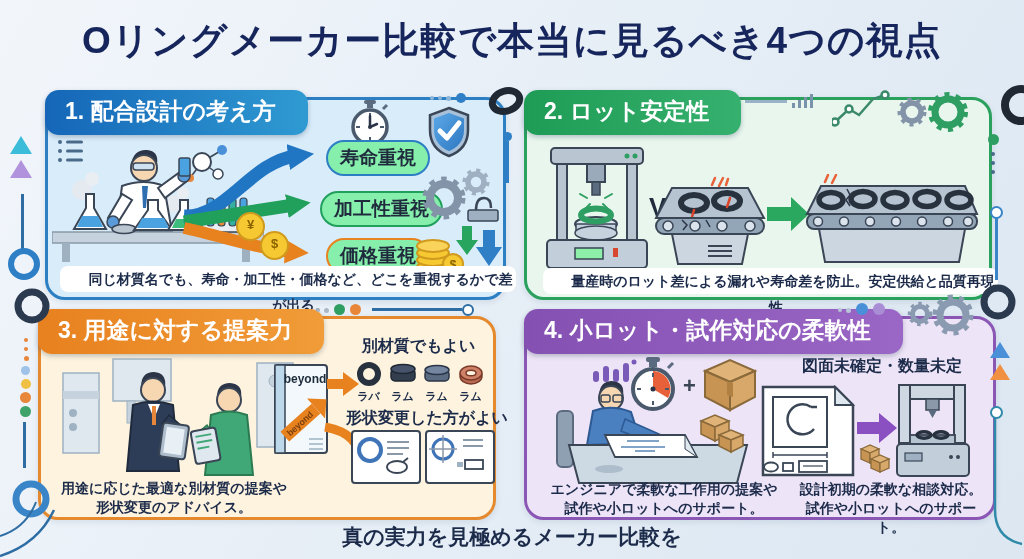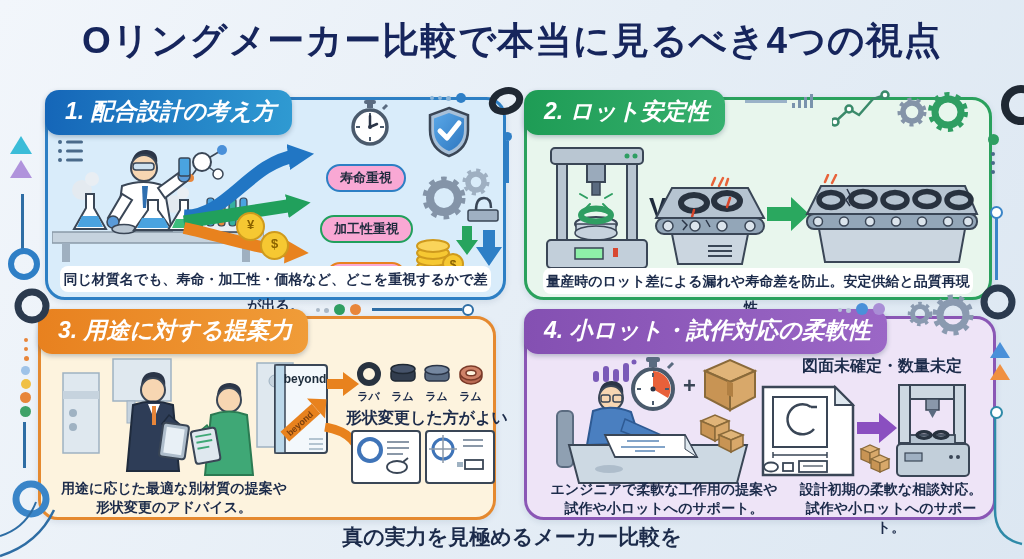--- a/index.html
+++ b/index.html
@@ -10,32 +10,32 @@
   .title{position:absolute;top:16px;left:0;width:100%;text-align:center;
     font-size:37px;font-weight:900;color:#16255c;letter-spacing:1px;}
   .footer{position:absolute;top:523px;left:0;width:100%;text-align:center;
     font-size:21px;font-weight:800;color:#1c2b4a;}
   .panel{position:absolute;border-radius:20px;border:3px solid;
     box-shadow:0 2px 6px rgba(40,70,110,.12);}
   #p1{left:45px;top:97px;width:455px;height:197px;background:#d9ecfa;border-color:#2d7fc4;}
   #p2{left:524px;top:97px;width:462px;height:197px;background:#e8f6ed;border-color:#2aa15d;}
   #p3{left:38px;top:316px;width:452px;height:198px;background:#fdf3de;border-color:#e5892f;}
   #p4{left:524px;top:316px;width:466px;height:198px;background:#eee4f7;border-color:#8a57b5;}
-  .badge{position:absolute;top:-10px;left:-3px;padding:6px 16px 8px 20px;border-radius:14px;
+  .badge{position:absolute;top:-10px;left:-3px;padding:6px 32px 8px 20px;border-radius:14px;
     color:#fff;font-size:23px;font-weight:800;white-space:nowrap;
-    box-shadow:0 2px 5px rgba(30,50,80,.28);font-style:italic;}
+    box-shadow:0 2px 5px rgba(30,50,80,.28);}
   .badge-b{background:linear-gradient(90deg,#1566b8,#2f9ad2);}
   .badge-g{background:linear-gradient(90deg,#1e9c55,#36b06e);}
   .badge-o{background:linear-gradient(90deg,#e8811f,#f09c38);}
   .badge-p{background:linear-gradient(90deg,#8450b2,#9b67c6);}
   .cap-strip{position:absolute;background:#ffffff;border-radius:8px;color:#1c2b4a;
-    font-weight:700;text-align:center;font-size:14px;}
+    font-weight:700;text-align:center;font-size:14px;padding-left:25px;}
   .cap-text{position:absolute;color:#1c2b4a;font-weight:700;line-height:1.35;font-size:14px;text-align:center;}
-  .pill{position:absolute;background:#f9a8d4;border:2.5px solid;border-radius:999px;
-    padding:3px 12px;font-size:13px;font-weight:800;color:#1f2b3d;white-space:nowrap;margin-top:24px;}
+  .pill{position:absolute;background:#86efac;border:2.5px solid;border-radius:999px;
+    padding:3px 12px;font-size:19px;font-weight:800;color:#1f2b3d;white-space:nowrap;}
   .tagbox{position:absolute;background:#fff;border:2.5px solid #2e3b50;border-radius:10px;
     padding:1px 13px 3px 13px;font-size:17px;font-weight:800;color:#1f2b3d;white-space:nowrap;margin-top:44px;}
   .mini-heading{position:absolute;font-size:16px;font-weight:800;color:#1c2b4a;
     text-align:center;white-space:nowrap;}
   .coin{position:absolute;width:25px;height:25px;border-radius:50%;background:#f6c832;
     border:2px solid #cf9a1d;color:#8a6200;font-weight:800;font-size:13px;line-height:22px;
     text-align:center;}
   .vs{position:absolute;font-size:26px;font-weight:900;color:#1f2b3d;}
   .plus{position:absolute;font-size:22px;font-weight:900;color:#3a4656;}
   .dot{position:absolute;border-radius:50%;}
@@ -298,20 +298,21 @@
 
     <svg class="abs" style="left:280px;top:104px" width="50" height="52" viewBox="0 0 50 52">
       <defs>
           <marker id="ahO2" viewBox="0 0 10 10" refX="3" refY="5" markerWidth="20" markerHeight="20" orient="auto" markerUnits="userSpaceOnUse">
             <path d="M0,0 L10,5 L0,10 Z" fill="#e8821e"></path>
           </marker>
         </defs>
       <path d="M4,4 C28,8 38,20 42,40" fill="none" stroke="#e8821e" stroke-width="9" marker-end="url(#ahO2)"></path>
     </svg>
 
+    <div class="mini-heading" style="left:305px;top:17px;width:145px">別材質でもよい</div>
 
     <div class="ring-row" style="left:312px;top:42px">
       <div class="ring-item">
         <svg width="28" height="26" viewBox="0 0 28 26">
           <circle cx="14" cy="13" r="9" fill="none" stroke="#28323f" stroke-width="6"></circle>
           </svg>
         <div>ラバ</div>
       </div>
       <div class="ring-item">
         <svg width="28" height="26" viewBox="0 0 28 26">

